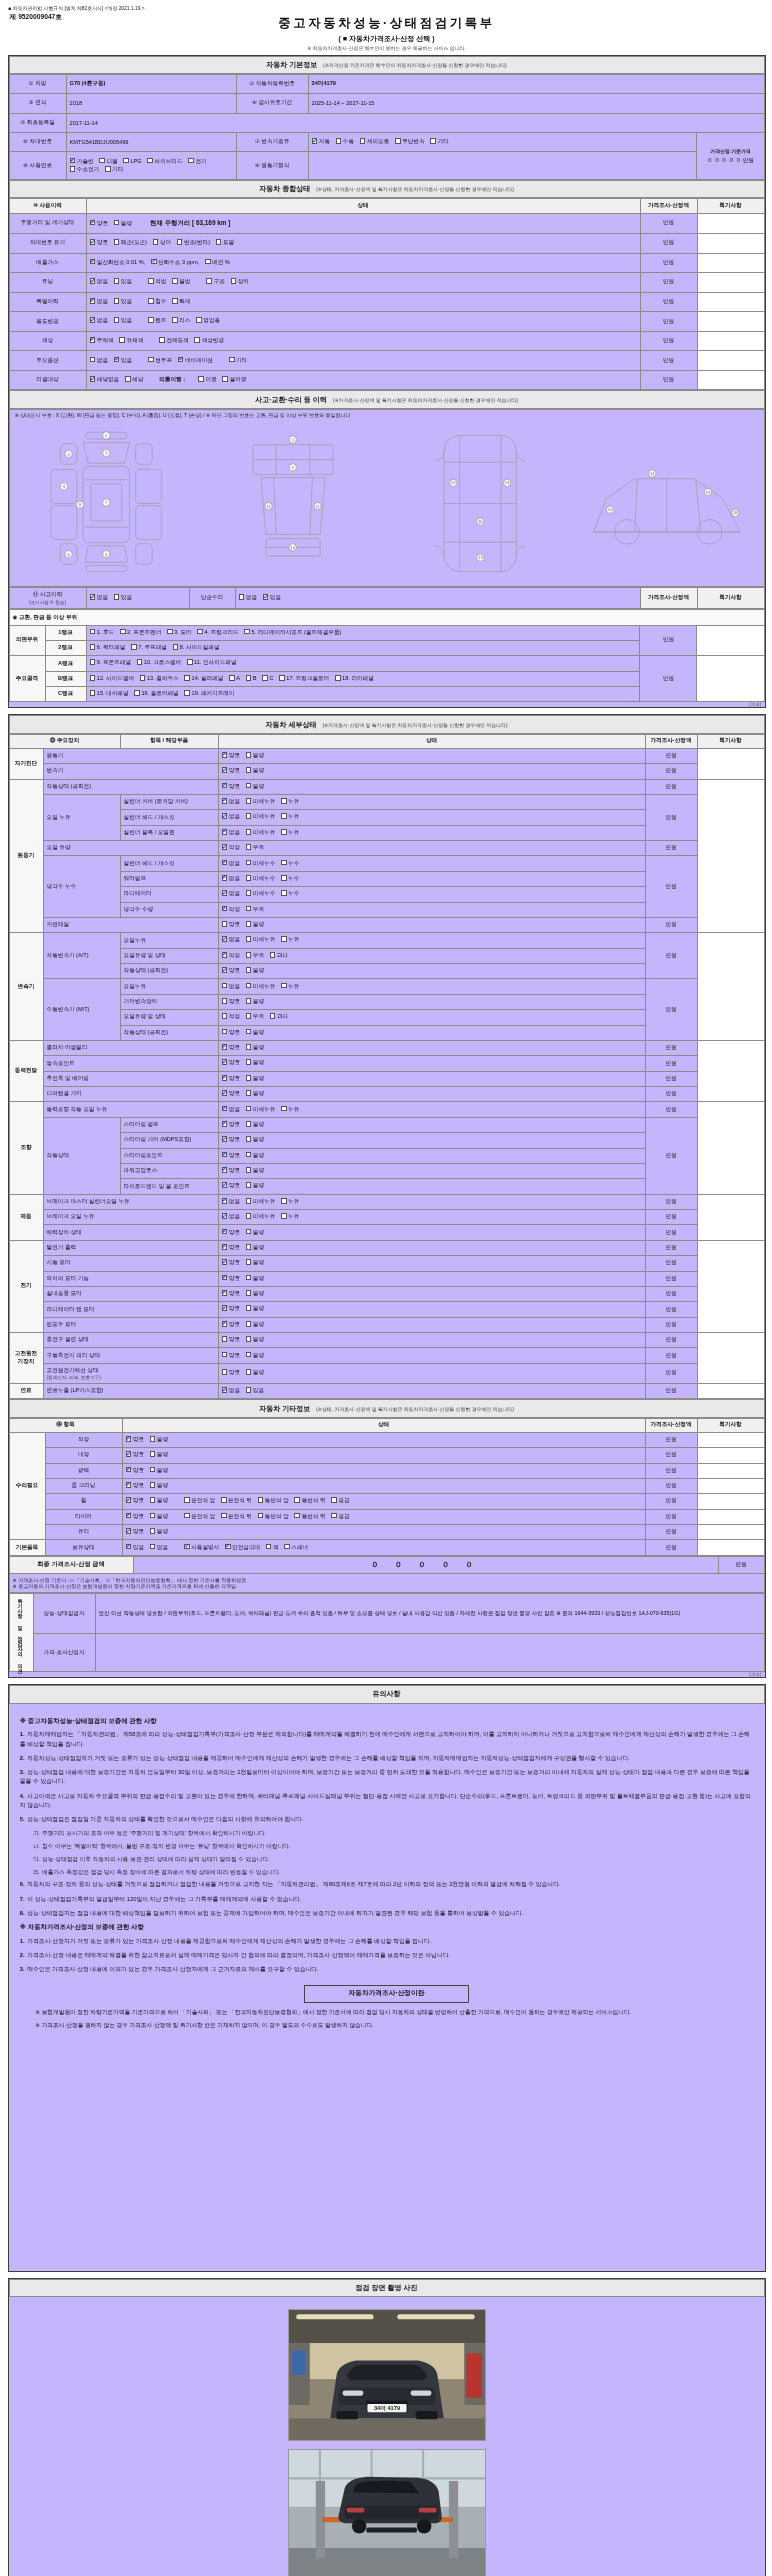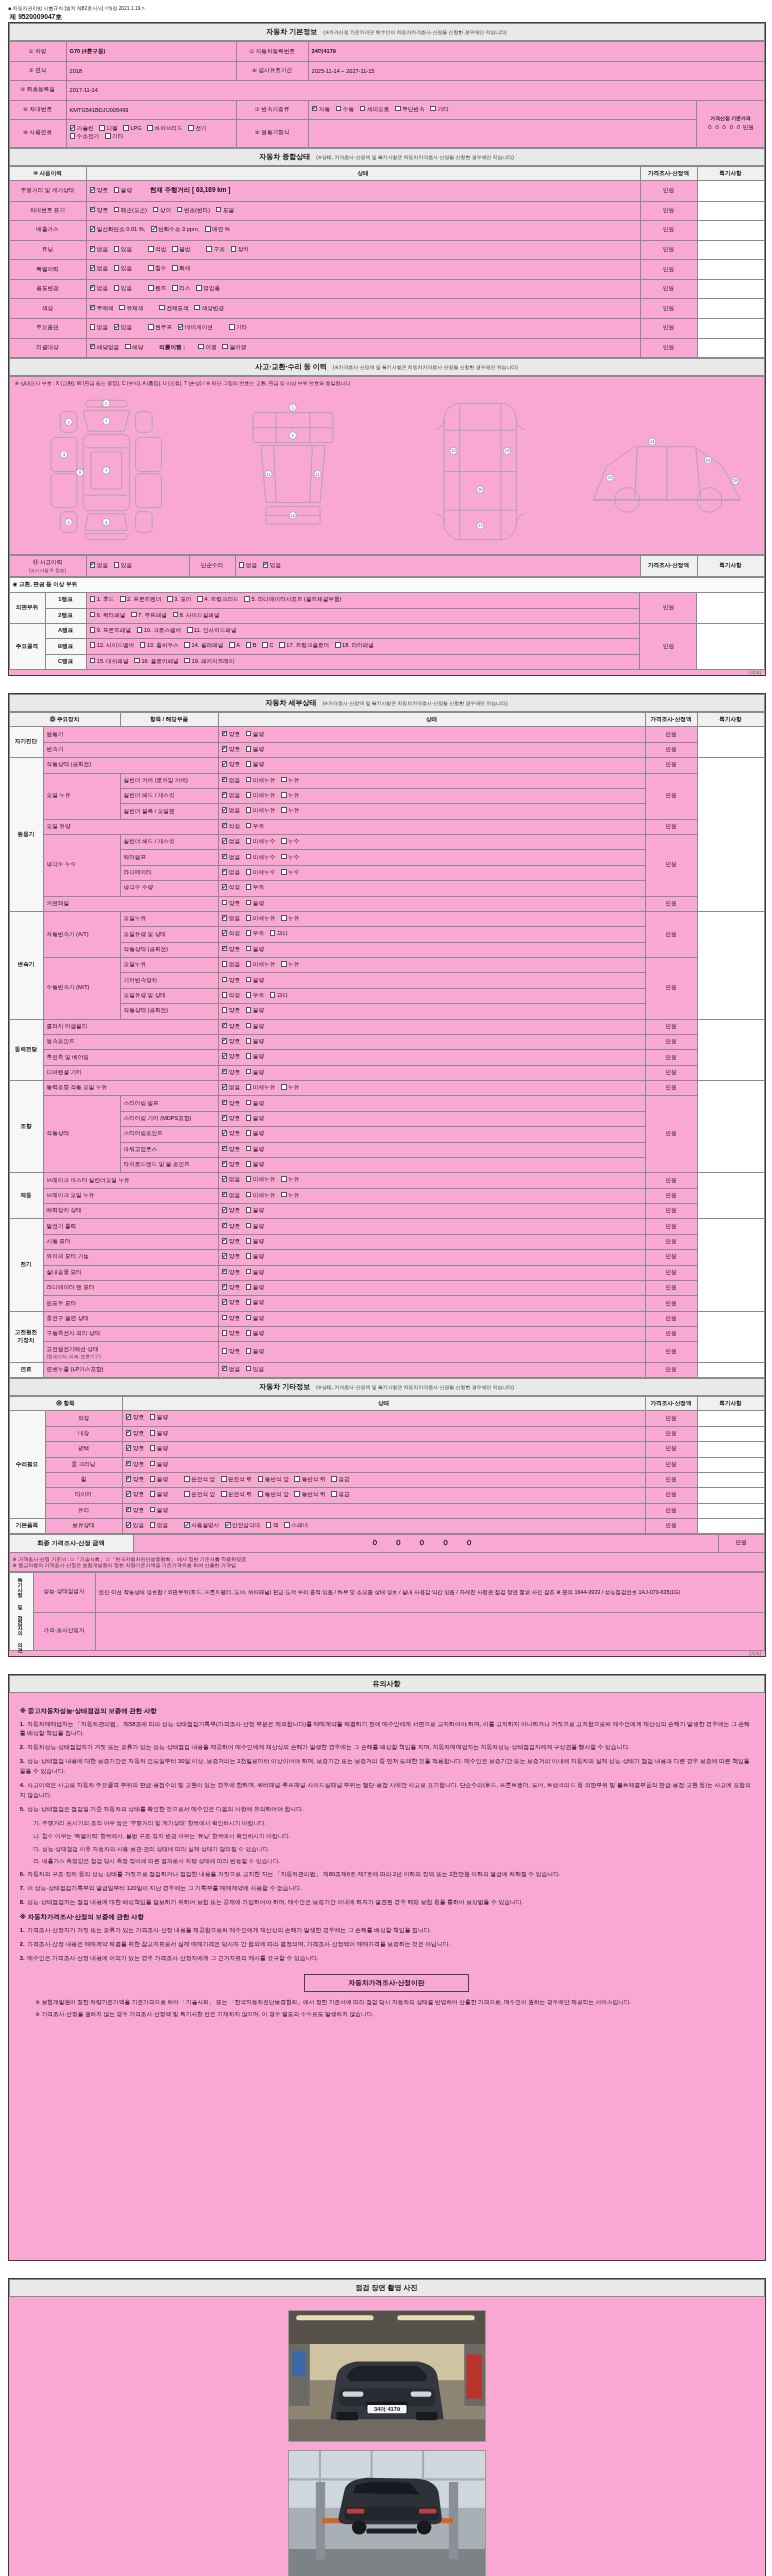--- a/index.html
+++ b/index.html
@@ -11,21 +11,21 @@
     width:773px;height:2576px;overflow:hidden;background:#fff;color:#111;
     font-family:"Liberation Sans","DejaVu Sans",sans-serif;font-size:5.7px;
   }
   .page{width:758px;margin:0 auto;padding-top:4.1px}
   .form-ref{font-size:4.9px;color:#222;padding:1px 1px 0}
   .doc-no{font-size:6.7px;font-weight:bold;margin:2.1px 0 0 2.1px}
   .title-wrap{text-align:center;margin:-7.2px 0 4.1px}
   .doc-title{font-size:12.4px;font-weight:bold;letter-spacing:2.6px}
   .doc-sub{font-size:7px;font-weight:bold;margin-top:1.5px}
   .doc-note{font-size:4.9px;color:#333;margin-top:1px}
-  .block{border:1px solid var(--heavy);margin-bottom:17px;background:#f9a8d4}
+  .block{border:1px solid var(--heavy);margin-bottom:6px;background:#c4b5fd}
   table{border-collapse:collapse;width:100%;table-layout:fixed}
   td,th{border:0.5px solid var(--border);padding:3.1px 3.1px;vertical-align:middle;font-size:5.6px;word-wrap:break-word}
   th{background:#f0f0f0;font-weight:bold;text-align:center;padding:2.6px 2.1px}
   .sec-band{background:var(--band);text-align:center;font-weight:bold;font-size:7px;padding:3.1px 2.1px;border:0.5px solid var(--border)}
   .sec-band .band-note{font-weight:normal;font-size:4.9px;color:#333;margin-left:4.1px}
   .lab{ text-align:left}
   .cntr{text-align:center}
   .tall td{padding:5.2px 3.1px}
   .cb{display:inline-block;width:5.7px;height:5.7px;border:0.5px solid #555;background:#fff;vertical-align:-0.5px;position:relative;margin-right:1.5px}
   .cb[data-checked="true"]::after{content:"✔";position:absolute;left:-0.5px;top:-2.6px;font-size:6.7px;color:var(--check);font-weight:bold}
@@ -69,20 +69,25 @@
   .num-badge text{fill:#555;font-size:8px;text-anchor:middle;font-family:"Liberation Sans",sans-serif}
   .sketch{stroke:#9aa0a6;fill:none;stroke-width:1.4}
 </style>
 </head>
 <body>
 
 <div class="page">
 
   <div class="form-ref">■ 자동차관리법 시행규칙 [별지 제82호서식] &lt;개정 2021.1.19.&gt;</div>
   <div class="doc-no">제 9520009047호</div>
+  <div class="title-wrap">
+    <div class="doc-title">중고자동차성능·상태점검기록부</div>
+    <div class="doc-sub">( ■ 자동차가격조사·산정 선택 )</div>
+    <div class="doc-note">※ 자동차가격조사·산정은 매수인이 원하는 경우 제공하는 서비스 입니다.</div>
+  </div>
 
   <div class="block">
 
     <div class="sec-band">
       <span>자동차 기본정보</span>
       <span class="band-note">(※가격산정 기준가격은 매수인이 자동차가격조사·산정을 신청한 경우에만 적습니다)</span>
     </div>
     <table class="tall">
       <colgroup>
           <col style="width:57px">

